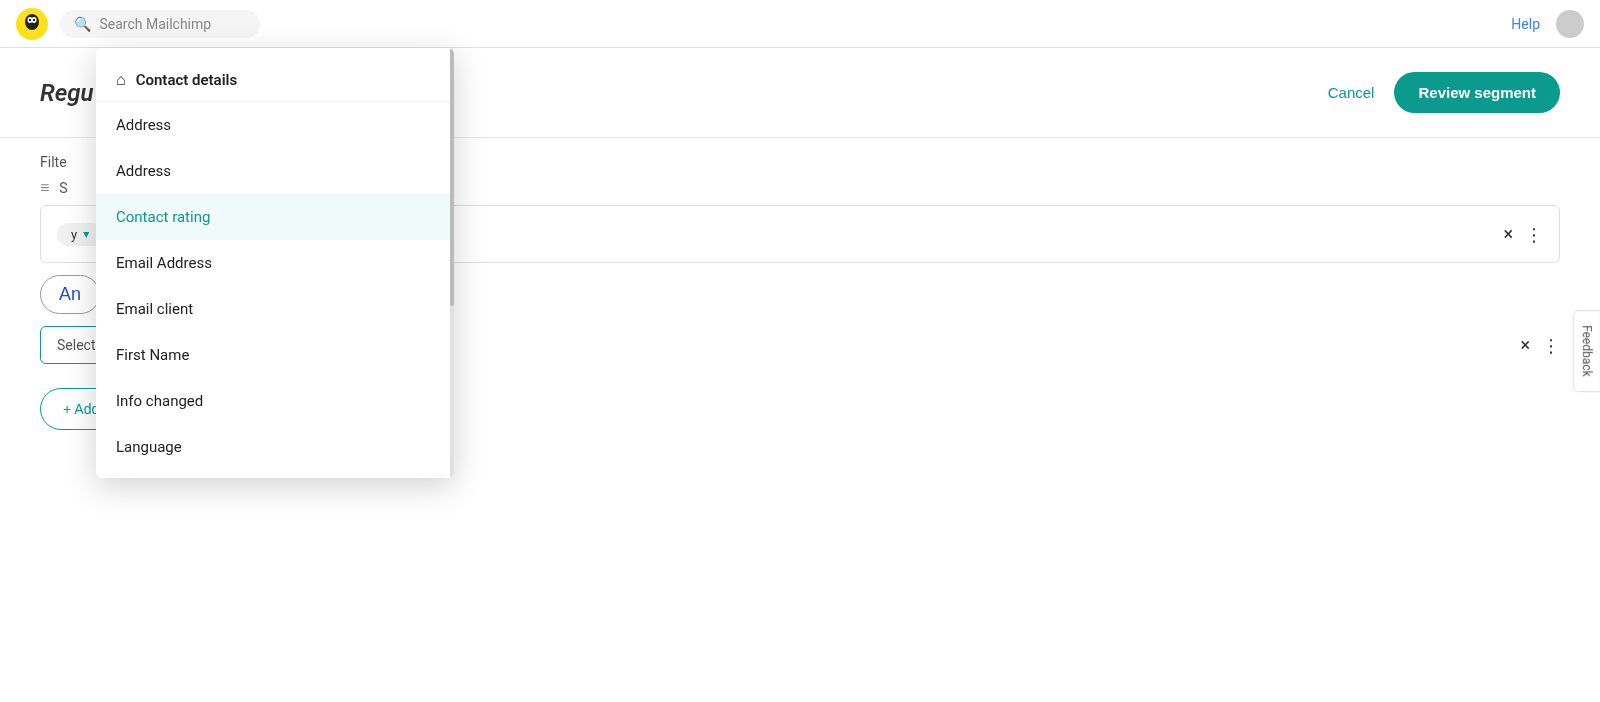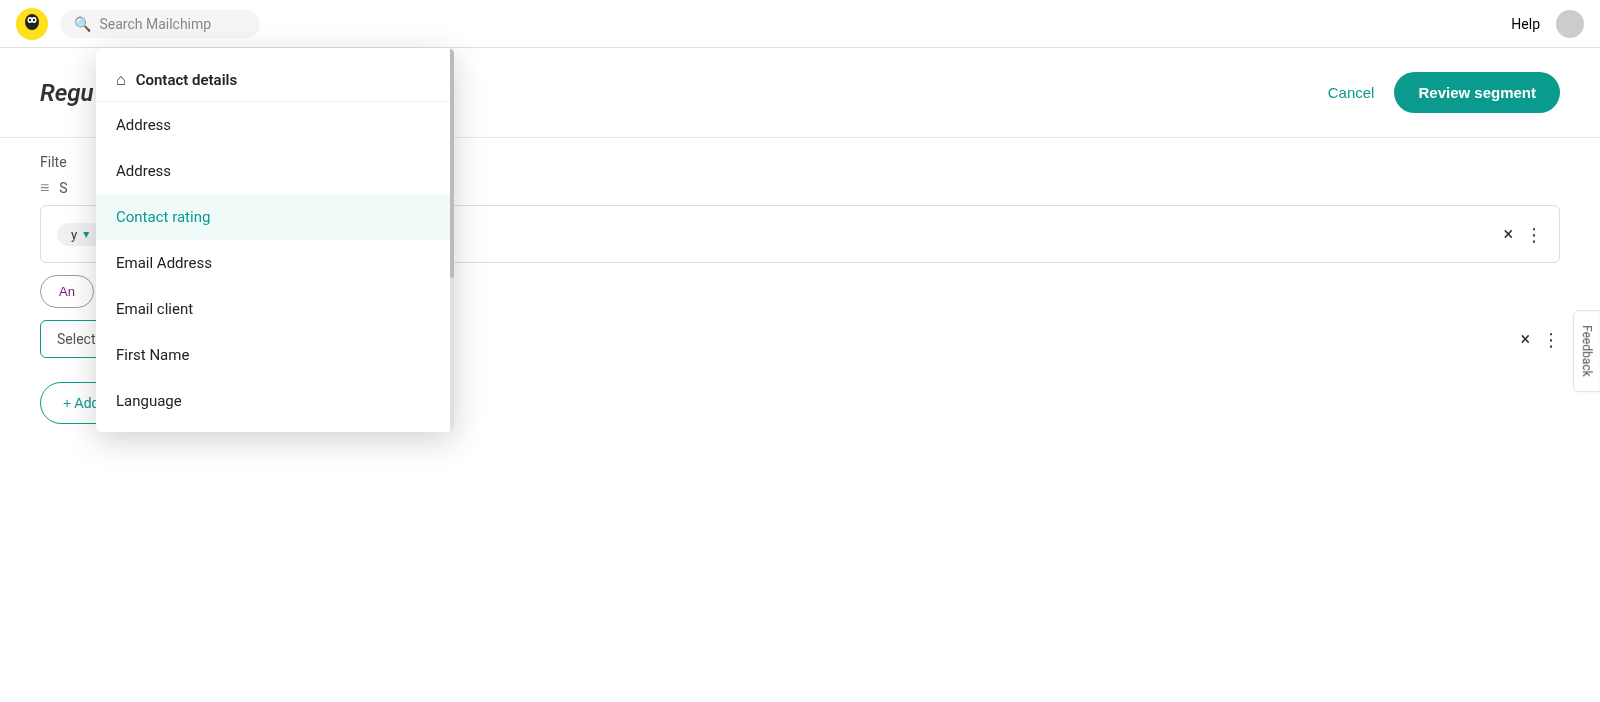--- a/index.html
+++ b/index.html
@@ -167,22 +167,22 @@
     }
 
     
     .and-btn {
       display: inline-flex;
       align-items: center;
       background: #fff;
       border: 1.5px solid #999;
       border-radius: 20px;
       padding: 8px 18px;
-      font-size: 13px;
-      color: #701a75;
+      font-size: 18px;
+      color: #1d4ed8;
       cursor: pointer;
       margin-bottom: 4px;
     }
 
     
     .add-filter-btn {
       display: inline-flex;
       align-items: center;
       gap: 6px;
       background: #fff;
@@ -306,21 +306,21 @@
       <circle cx="18" cy="12" r="1.2" fill="#222"></circle>
     </svg>
   </div>
 
   <div class="navbar-search">
     <span style="color:#888;font-size:14px;">🔍</span>
     <span style="color:#888;font-size:14px;">Search Mailchimp</span>
   </div>
 
   <div class="navbar-right">
-    <span style="color:#000000;font-size:14px;cursor:pointer;">Help</span>
+    <span style="color:#3b82f6;font-size:14px;cursor:pointer;">Help</span>
     <div style="width:28px;height:28px;background:#ccc;border-radius:50%;"></div>
   </div>
 </div>
 
 <div class="modal-overlay">
 
   <div class="modal-header">
     <h1 class="modal-title">Regu</h1>
     <div class="modal-actions">
       <button class="btn-cancel">Cancel</button>
@@ -391,20 +391,23 @@
     <div class="dropdown-item">
       <span>Email Address</span>
     </div>
     <div class="dropdown-item">
       <span>Email client</span>
     </div>
     <div class="dropdown-item">
       <span>First Name</span>
     </div>
     <div class="dropdown-item">
+      <span>Info changed</span>
+    </div>
+    <div class="dropdown-item">
       <span>Language</span>
     </div>
 
     <div class="dropdown-scrollbar">
       <div class="dropdown-scrollbar-thumb"></div>
     </div>
   </div>
 
 </div>
 

